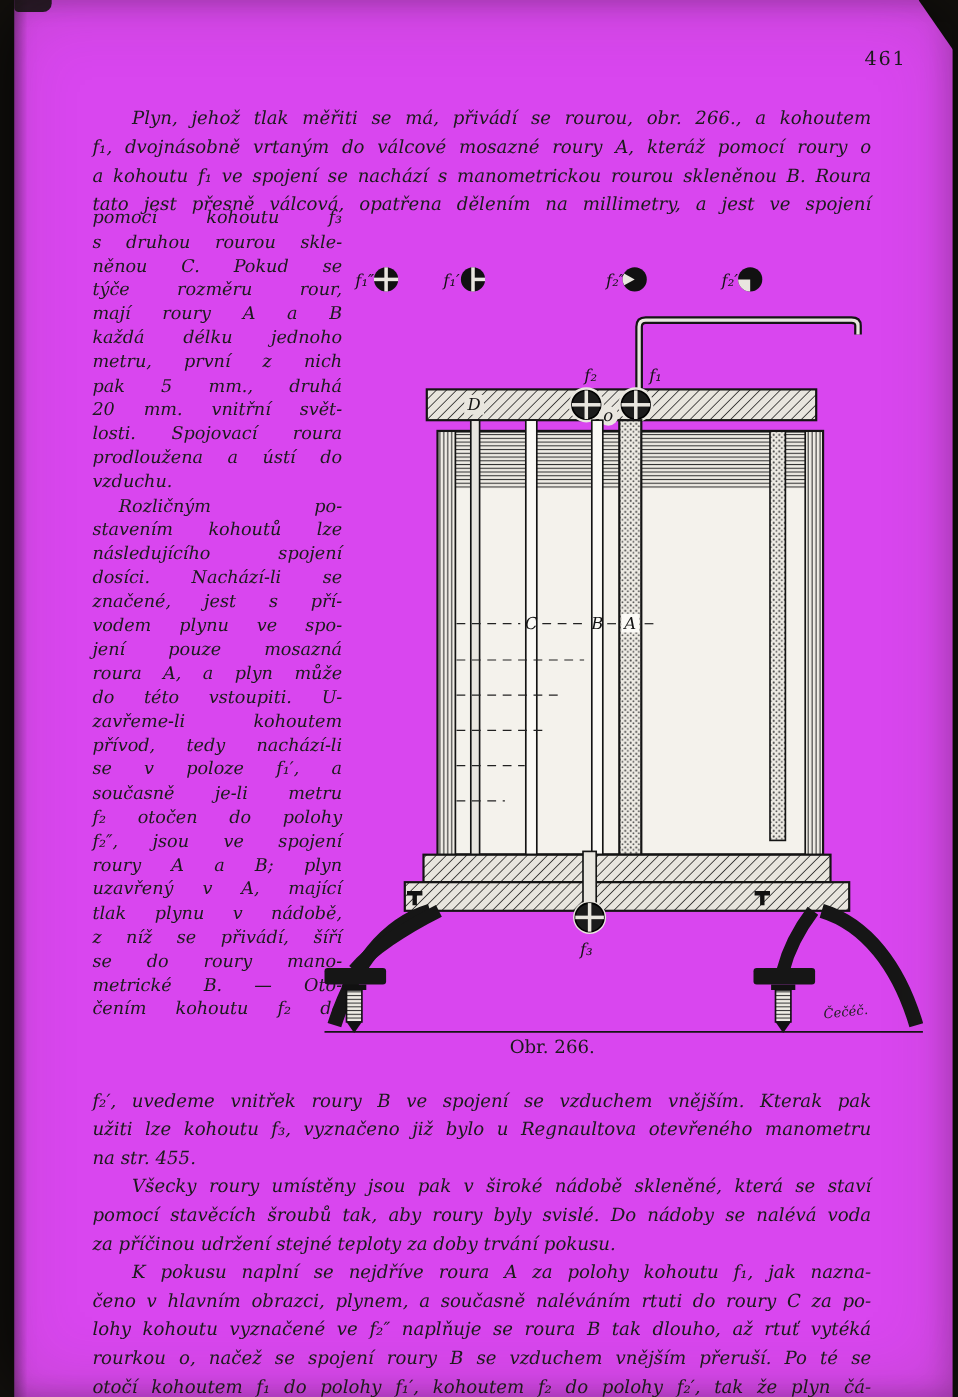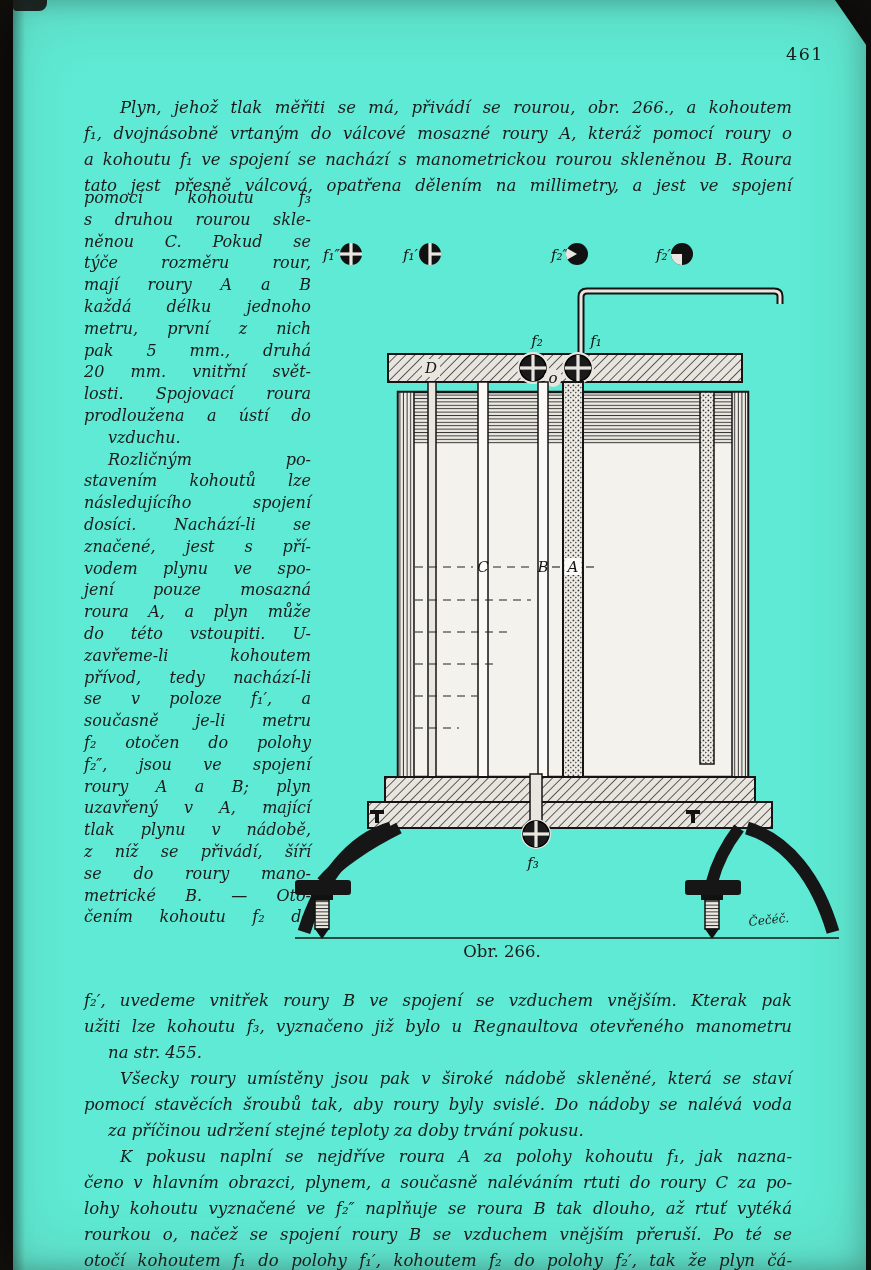--- a/index.html
+++ b/index.html
@@ -1,34 +1,34 @@
 <!DOCTYPE html>
 <html><head>
 <meta charset="utf-8">
 <style>
   html,body{margin:0;padding:0;background:#4a4a4a;}
-  .page{position:relative;width:871px;height:1270px;background:#5eead4;overflow:hidden;
+  .page{position:relative;width:871px;height:1270px;background:#d946ef;overflow:hidden;
         font-family:"DejaVu Serif","Liberation Serif",serif;color:#1b1b1b;}
   .page::after{content:"";position:absolute;inset:0;pointer-events:none;
         box-shadow:inset 0 0 70px rgba(80,70,50,.22), inset -10px 0 25px rgba(0,0,0,.18), inset 14px 0 22px rgba(0,0,0,.12);}
   .strip-left{position:absolute;left:0;top:0;width:13px;height:100%;background:#070707;}
   .edge-shadow{position:absolute;left:13px;top:0;width:12px;height:100%;
         background:linear-gradient(to right,rgba(0,0,0,.30),rgba(0,0,0,0));}
   .strip-right{position:absolute;right:0;top:0;width:5px;height:100%;background:#070707;}
   .corner-tr{position:absolute;right:0;top:0;width:36px;height:52px;background:#070707;
         clip-path:polygon(0 0,100% 0,100% 100%);}
   .smudge-tl{position:absolute;left:13px;top:0;width:34px;height:11px;background:#101010;
         border-radius:0 0 8px 4px;opacity:.9;}
   .page-number{position:absolute;left:786px;top:44px;font-size:17.5px;letter-spacing:1.5px;}
   .textblock{position:absolute;font-size:16.5px;}
   .intro{left:84px;top:95px;width:708px;line-height:26px;}
   .col{left:84px;top:187px;width:227px;line-height:21.8px;font-size:16px;}
   .bottom{left:84px;top:988px;width:708px;line-height:26px;}
   .line{text-align:justify;text-align-last:justify;white-space:nowrap;font-style:italic;}
-  .line.flush{text-align-last:left;margin-left:24px;}
+  .line.flush{text-align-last:left;}
   .intro .line.indent,.bottom .line.indent{text-indent:36px;}
   .col .line.indent{text-indent:24px;}
   .figwrap{position:absolute;left:287px;top:234px;width:580px;height:730px;margin:0;}
   .caption{position:absolute;left:135px;top:708px;width:160px;text-align:center;font-size:16.5px;}
   .flab{font:italic 15px "DejaVu Serif",serif;fill:#141414;}
   .sig{font:italic 12px "DejaVu Serif",serif;fill:#222;}
   svg{display:block;}
 </style>
 </head>
 <body>

